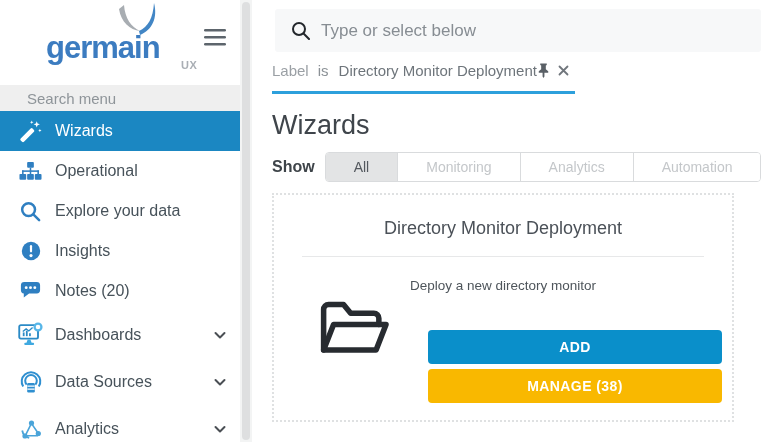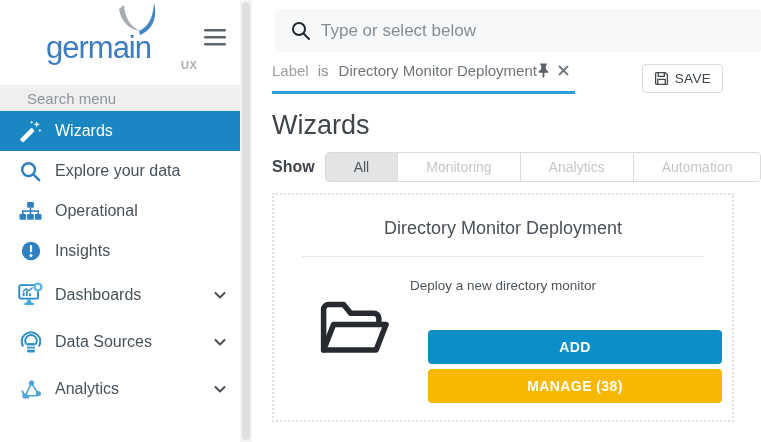--- a/index.html
+++ b/index.html
@@ -4,21 +4,21 @@
 <style>
   * { margin:0; padding:0; box-sizing:border-box; }
   html,body { width:761px; height:442px; overflow:hidden; background:#fff;
     font-family:"Liberation Sans", sans-serif; }
   #app { position:relative; width:761px; height:442px; background:#fff; }
 
   
   .sidebar { position:absolute; left:0; top:0; width:240px; height:442px; background:#fff; }
   .logo-area { position:relative; height:85px; }
   .logo-swoosh { position:absolute; left:112px; top:1px; }
-  .logo-text { position:absolute; left:46px; top:30px; font-size:31px; font-weight:normal;
+  .logo-text { position:absolute; left:46px; top:30px; font-size:31px; font-weight:bold;
     color:var(--brand-blue,#3c7cc0); letter-spacing:-1px; }
   .logo-sub { position:absolute; left:181px; top:59px; font-size:11px; font-weight:bold;
     color:#a9aeb4; letter-spacing:.5px; }
   .hamburger { position:absolute; right:13px; top:28px; cursor:pointer; }
   .menu-search { display:block; width:240px; height:26px; border:none; outline:none;
     background:#efefef; padding:0 27px; font-size:15px; color:#444;
     font-family:"Liberation Sans", sans-serif; }
   .menu-search::placeholder { color:#8e9499; }
   .menu { margin-top:0; }
   .mi { display:flex; align-items:center; height:40px; padding-left:18px; padding-right:12px;
@@ -114,56 +114,67 @@
             <path d="M18.5 1.2l.9 2.4 2.4.9-2.4.9-.9 2.4-.9-2.4-2.4-.9 2.4-.9z"></path>
             <path d="M13.3.4l.5 1.4 1.4.5-1.4.5-.5 1.4-.5-1.4-1.4-.5 1.4-.5z"></path>
             <path d="M21.8 9.2l.5 1.3 1.3.5-1.3.5-.5 1.3-.5-1.3-1.3-.5 1.3-.5z"></path>
           </svg>
         </span>
         <span class="lbl">Wizards</span>
       </div>
 
       <div class="mi">
         <span class="ic">
-          <svg width="23" height="23" viewBox="0 0 24 24" fill="none" stroke="#2f7fc1" stroke-width="2.6" stroke-linecap="round">
-            <circle cx="10" cy="10" r="6.7"></circle>
-            <path d="M15.2 15.2L21 21"></path>
-          </svg>
-        </span>
-        <span class="lbl">Explore your data</span>
-      </div>
-
-      <div class="mi">
-        <span class="ic">
           <svg width="23" height="23" viewBox="0 0 24 24" fill="#2f7fc1">
             <rect x="8.5" y="2" width="7" height="6" rx="1"></rect>
             <rect x="0.5" y="14.5" width="7" height="6" rx="1"></rect>
             <rect x="8.5" y="14.5" width="7" height="6" rx="1"></rect>
             <rect x="16.5" y="14.5" width="7" height="6" rx="1"></rect>
             <rect x="11.2" y="8" width="1.6" height="3.2"></rect>
             <rect x="3.2" y="10.8" width="17.6" height="1.6"></rect>
             <rect x="3.2" y="10.8" width="1.6" height="3.9"></rect>
             <rect x="19.2" y="10.8" width="1.6" height="3.9"></rect>
             <rect x="11.2" y="10.8" width="1.6" height="3.9"></rect>
           </svg>
         </span>
         <span class="lbl">Operational</span>
       </div>
 
       <div class="mi">
         <span class="ic">
+          <svg width="23" height="23" viewBox="0 0 24 24" fill="none" stroke="#2f7fc1" stroke-width="2.6" stroke-linecap="round">
+            <circle cx="10" cy="10" r="6.7"></circle>
+            <path d="M15.2 15.2L21 21"></path>
+          </svg>
+        </span>
+        <span class="lbl">Explore your data</span>
+      </div>
+
+      <div class="mi">
+        <span class="ic">
           <svg width="22" height="22" viewBox="0 0 24 24">
             <circle cx="12" cy="12" r="10" fill="#2f7fc1"></circle>
             <rect x="10.8" y="5.5" width="2.4" height="8" rx="1.2" fill="#fff"></rect>
             <circle cx="12" cy="17" r="1.7" fill="#fff"></circle>
           </svg>
         </span>
         <span class="lbl">Insights</span>
       </div>
 
+      <div class="mi">
+        <span class="ic">
+          <svg width="23" height="23" viewBox="0 0 24 24">
+            <path d="M2 5.5A3.5 3.5 0 0 1 5.5 2h13A3.5 3.5 0 0 1 22 5.5v5a3.5 3.5 0 0 1-3.5 3.5H10.5L5 18.3V14a3.5 3.5 0 0 1-3-3.4z" fill="#2f7fc1"></path>
+            <circle cx="7.5" cy="8" r="1.5" fill="#fff"></circle>
+            <circle cx="12" cy="8" r="1.5" fill="#fff"></circle>
+            <circle cx="16.5" cy="8" r="1.5" fill="#fff"></circle>
+          </svg>
+        </span>
+        <span class="lbl">Notes (20)</span>
+      </div>
 
       <div class="mi tall">
         <span class="ic">
           <svg width="25" height="25" viewBox="0 0 24 24">
             <rect x="1.2" y="3" width="18" height="13" rx="1.5" fill="#fff" stroke="#2b8ac6" stroke-width="1.8"></rect>
             <rect x="4.6" y="10" width="1.7" height="3.6" fill="#2b8ac6"></rect>
             <rect x="7.6" y="8.4" width="1.7" height="5.2" fill="#2b8ac6"></rect>
             <rect x="10.6" y="10.8" width="1.7" height="2.8" fill="#2b8ac6"></rect>
             <path d="M4.6 9.2l3.2-2.6 2.6 2 3.6-3.4" fill="none" stroke="#2b8ac6" stroke-width="1.3"></path>
             <path d="M8 20.5l1.3-3.6h2.6l1.3 3.6z" fill="#3fa9e0"></path>
@@ -243,30 +254,20 @@
             <path d="M3.5.5h7v1.6l-1 .4v4.2l2.6 2v1.8H8v4L7 16l-1-1.5v-4H1.9v-1.8l2.6-2V2.5l-1-.4z"></path>
           </svg>
         </span>
         <span class="fx">
           <svg width="11" height="11" viewBox="0 0 11 11">
             <path d="M1.5 1.5l8 8M9.5 1.5l-8 8" stroke="#70767c" stroke-width="1.8" stroke-linecap="round"></path>
           </svg>
         </span>
       </div>
       <div class="filter-btns">
-        <button class="btn-outline">
-          <span style="display:flex;">
-            <svg width="15" height="15" viewBox="0 0 16 16" fill="none" stroke="#454b51" stroke-width="1.4">
-              <path d="M1.7 2.7a1 1 0 0 1 1-1h9.3l2.3 2.3v9.3a1 1 0 0 1-1 1H2.7a1 1 0 0 1-1-1z"></path>
-              <path d="M4.5 1.7v4h6.5v-4"></path>
-              <path d="M4 14.3V9h8v5.3"></path>
-            </svg>
-          </span>
-          <span>SAVE</span>
-        </button>
       </div>
     </div>
 
     <h1 class="page-title">Wizards</h1>
 
     <div class="show-row">
       <span class="show-label">Show</span>
       <div class="seg-group">
         <div class="seg selected">All</div>
         <div class="seg">Monitoring</div>

